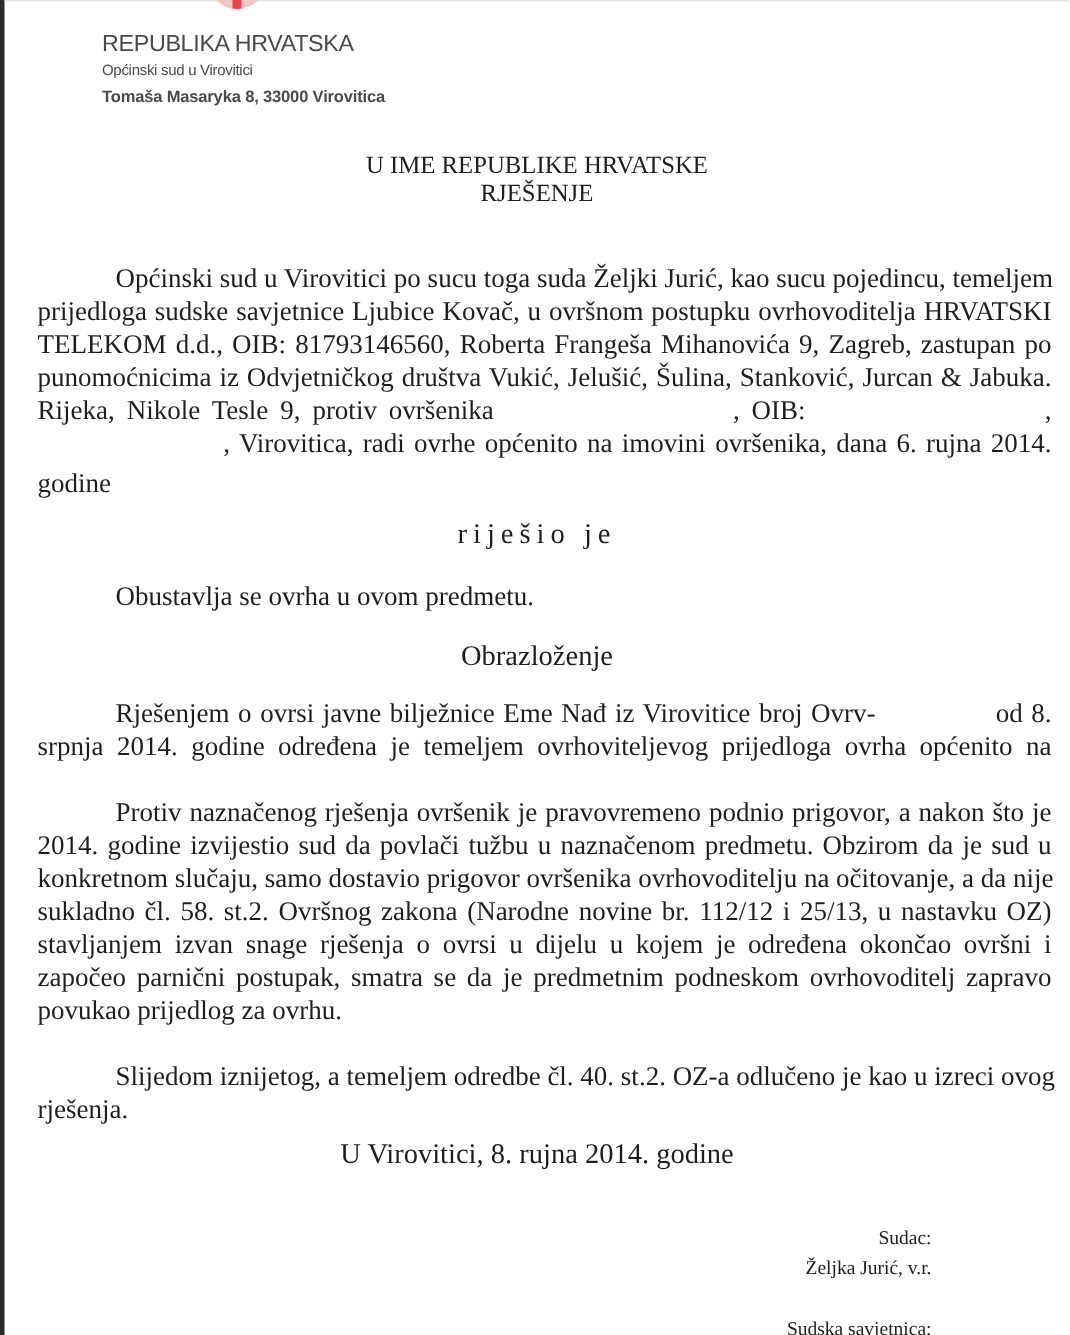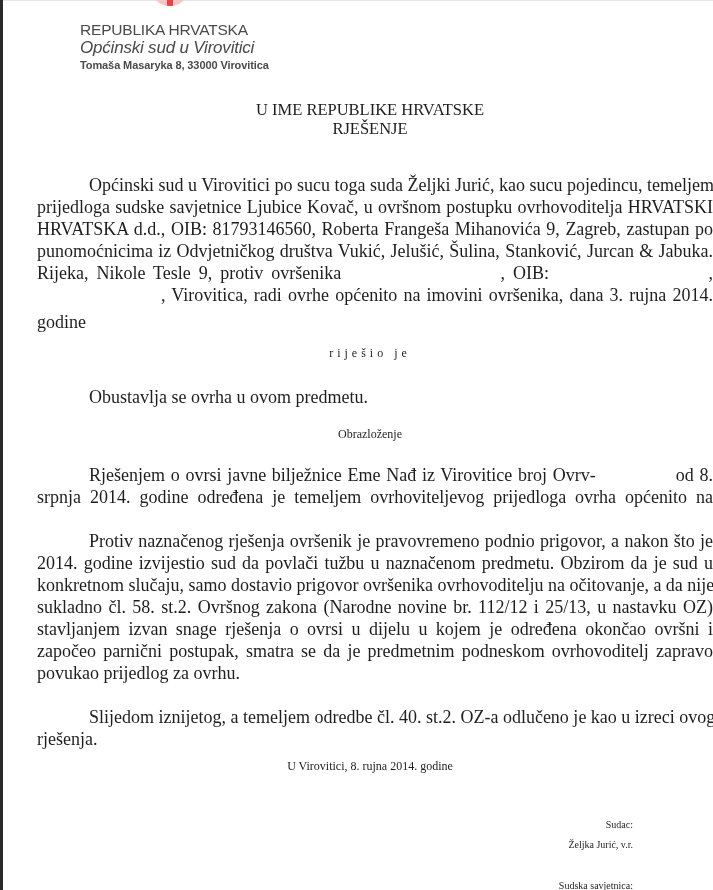--- a/index.html
+++ b/index.html
@@ -27,21 +27,20 @@
       position: absolute;
       left: 3px; top: 0;
       width: 710px; height: 1px;
       background: #e6e6e6;
     }
     .page {
       position: absolute;
       left: 3px; top: 0;
       width: 628px; height: 890px;
       color: #222;
-      margin-left: 12px;
     }
     
     .coat {
       position: absolute;
       left: 135px; top: -14px;
       width: 40px; height: 20px;
       border-radius: 0 0 20px 20px;
       background: radial-gradient(circle at 50% 20%, #f6d6d6 0%, #f3c4c4 60%, #ffffff 100%);
       overflow: hidden;
     }
@@ -51,21 +50,21 @@
       width: 6px; height: 20px;
       background: #e8434a;
     }
     .letterhead {
       position: absolute;
       left: 65px; top: 20px;
       font-family: "Liberation Sans", sans-serif;
       color: #4a4a4a;
     }
     .letterhead .lh1 { font-size: 15.5px; line-height: 19px; letter-spacing: -0.2px; }
-    .letterhead .lh2 { font-size: 17px; line-height: 18px; letter-spacing: -0.2px; font-style: italic; }
+    .letterhead .lh2 { font-size: 10px; line-height: 18px; letter-spacing: -0.2px; }
     .letterhead .lh3 { font-size: 11px; line-height: 17px; letter-spacing: -0.1px; font-weight: bold; }
 
     .serif {
       font-family: "Liberation Serif", serif;
       color: #1e1e1e;
     }
     .title {
       position: absolute;
       left: 0; width: 710px;
       text-align: center;
@@ -88,29 +87,29 @@
       text-align-last: justify;
       text-align: justify;
     }
     .line.last { text-align-last: left; }
     .indent { padding-left: 52px; }
 
     .center {
       position: absolute;
       left: 0; width: 710px;
       text-align: center;
-      font-size: 12px;
+      font-size: 19px;
     }
     .spaced { letter-spacing: 4px; }
 
     .right {
       position: absolute;
       right: 10px;
       text-align: right;
-      font-size: 10px;
+      font-size: 13px;
       line-height: 20px;
     }
   </style>
 </head>
 <body>
 
 <div class="frame">
   <div class="left-edge"></div>
   <div class="top-edge"></div>
 
@@ -125,24 +124,24 @@
       <div class="lh2">Općinski sud u Virovitici</div>
       <div class="lh3">Tomaša Masaryka 8, 33000 Virovitica</div>
     </div>
 
     <div class="title t1 serif">U IME REPUBLIKE HRVATSKE</div>
     <div class="title t2 serif">RJEŠENJE</div>
 
     <div class="para serif" style="top:174px;">
       <span class="line indent">Općinski sud u Virovitici po sucu toga suda Željki Jurić, kao sucu pojedincu, temeljem</span>
       <span class="line">prijedloga sudske savjetnice Ljubice Kovač, u ovršnom postupku ovrhovoditelja HRVATSKI</span>
-      <span class="line">HRVATSKA d.d., OIB: 81793146560, Roberta Frangeša Mihanovića 9, Zagreb, zastupan po</span>
+      <span class="line">TELEKOM d.d., OIB: 81793146560, Roberta Frangeša Mihanovića 9, Zagreb, zastupan po</span>
       <span class="line">punomoćnicima iz Odvjetničkog društva Vukić, Jelušić, Šulina, Stanković, Jurcan &amp; Jabuka.</span>
       <span class="line" style="white-space:pre;">Rijeka, Nikole Tesle 9, protiv ovršenika                    , OIB:                    ,</span>
-      <span class="line" style="white-space:pre;">                    , Virovitica, radi ovrhe općenito na imovini ovršenika, dana 3. rujna 2014.</span>
+      <span class="line" style="white-space:pre;">                    , Virovitica, radi ovrhe općenito na imovini ovršenika, dana 6. rujna 2014.</span>
       <span class="line last" style="margin-top:5px;">godine</span>
     </div>
 
     <div class="center serif spaced" style="top:346px;">riješio je</div>
 
     <div class="para serif" style="top:386px; left:74px; width:600px;">
       <span class="line last">Obustavlja se ovrha u ovom predmetu.</span>
     </div>
 
     <div class="center serif" style="top:427px;">Obrazloženje</div>

